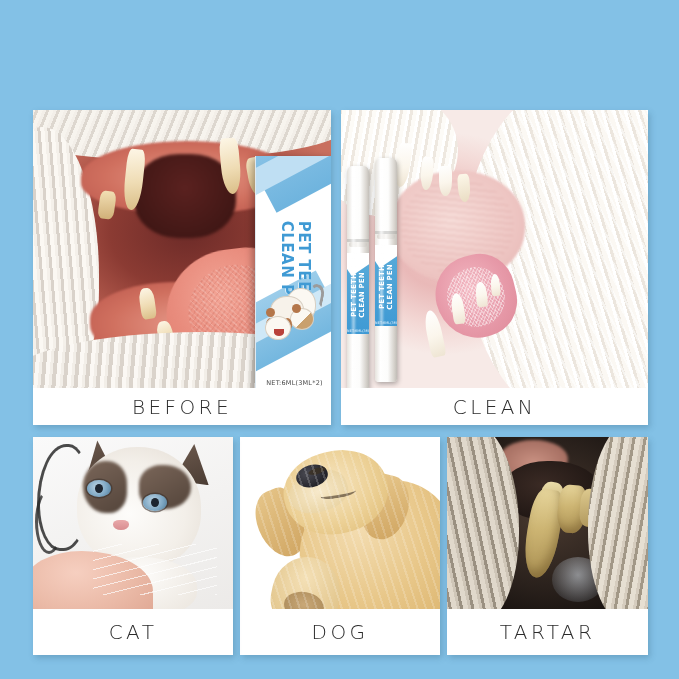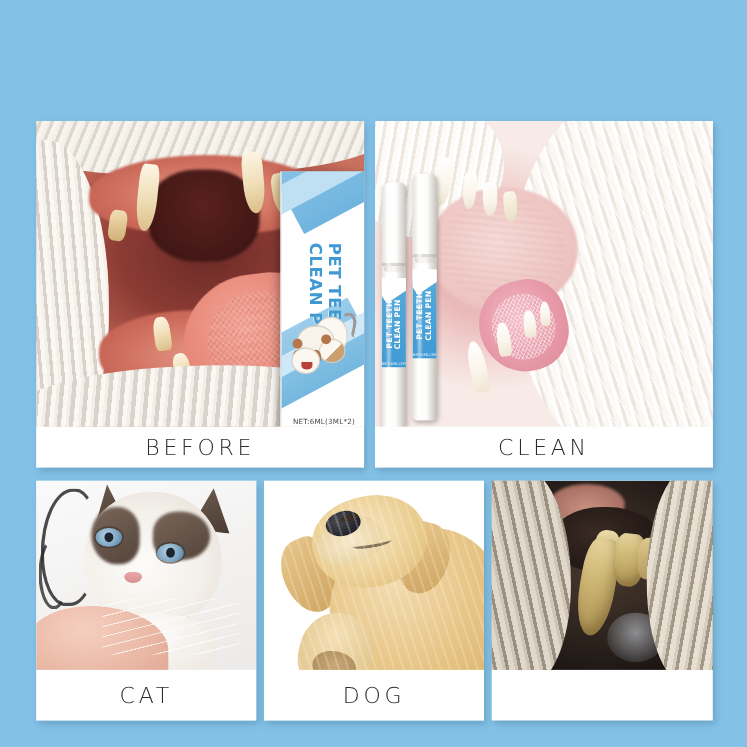--- a/index.html
+++ b/index.html
@@ -528,15 +528,18 @@
         <div class="lip"></div>
         <div class="tooth k4"></div>
         <div class="tooth k1"></div>
         <div class="tooth k2"></div>
         <div class="tooth k3"></div>
         <div class="drool"></div>
         <div class="furl"></div>
         <div class="furr"></div>
       </div>
     </div>
+    <div class="caption">
+      <span>TARTAR</span>
+    </div>
   </div>
 
 </div>
 
 </body></html>

